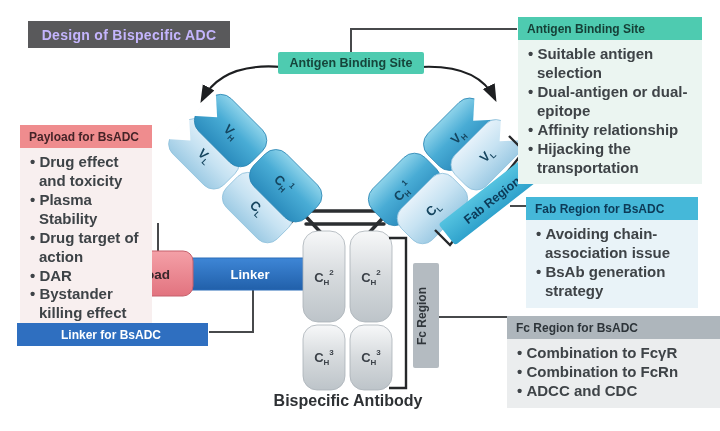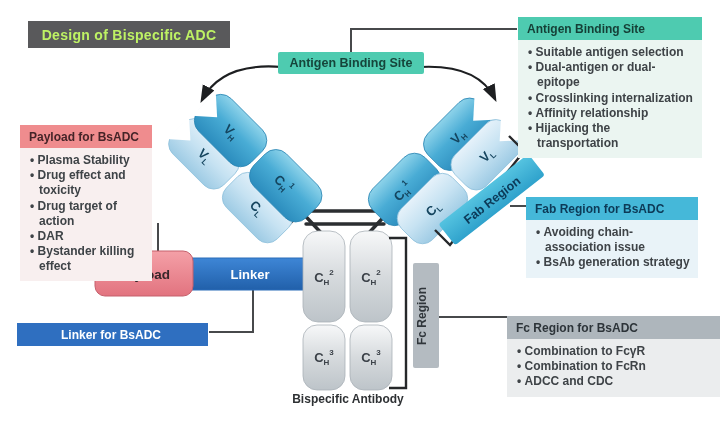--- a/index.html
+++ b/index.html
@@ -4,45 +4,45 @@
 <style>
   html,body { margin:0; padding:0; background:#fff; }
   .canvas {
     position:relative; width:720px; height:431px; background:#ffffff;
     font-family:"Liberation Sans", sans-serif; overflow:hidden;
   }
   .layer-svg { position:absolute; left:0; top:0; z-index:1; }
 
   .title-badge {
     position:absolute; left:28px; top:21px; width:202px; height:27px;
-    background:#59595b; color:#bef264; z-index:3;
+    background:#59595b; color:#c4b5fd; z-index:3;
     display:flex; align-items:center; justify-content:center;
     font-size:14px; font-weight:bold; letter-spacing:.3px;
   }
 
   .abs-center-label {
     position:absolute; left:278px; top:52px; width:146px; height:22px;
     background:#4ecbb0; color:#16453b; z-index:3; border-radius:2px;
     display:flex; align-items:center; justify-content:center;
     font-size:12.5px; font-weight:bold;
   }
 
   .bispecific-label {
     position:absolute; left:270px; top:392px; width:156px; z-index:3;
-    text-align:center; font-size:12px; font-weight:bold; color:#2e3134;
+    text-align:center; font-size:16px; font-weight:bold; color:#2e3134;
   }
 
   .info-box { position:absolute; z-index:3; }
   .info-header {
     font-weight:bold; font-size:12px; line-height:1.35;
     padding:4px 9px 3px 9px;
   }
   .info-body {
     margin:0; padding:5px 8px 7px 10px; list-style:none;
-    font-size:12px; font-weight:bold; color:#3e4347; line-height:1.26;
+    font-size:15px; font-weight:bold; color:#3e4347; line-height:1.26;
   }
   .info-body li { padding-left:9px; text-indent:-9px; }
   .info-body li::before { content:"\2022\00a0"; }
 
   #box-antigen { left:518px; top:17px; width:184px; }
   #box-antigen .info-header { background:#4ecbb0; color:#153f36; }
   #box-antigen .info-body   { background:#ebf5f1; }
 
   #box-payload { left:20px; top:125px; width:132px; }
   #box-payload .info-header { background:#ef8c8e; color:#452428; }
@@ -187,31 +187,30 @@
 
   <div class="abs-center-label">Antigen Binding Site</div>
 
   <div class="bispecific-label">Bispecific Antibody</div>
 
   <div class="info-box" id="box-antigen">
     <div class="info-header">Antigen Binding Site</div>
     <ul class="info-body">
         <li>Suitable antigen selection</li>
         <li>Dual-antigen or dual-epitope</li>
-        <li>Crosslinking internalization</li>
         <li>Affinity relationship</li>
         <li>Hijacking the transportation</li>
       </ul>
   </div>
 
   <div class="info-box" id="box-payload">
     <div class="info-header">Payload for BsADC</div>
     <ul class="info-body">
+        <li>Drug effect and toxicity</li>
         <li>Plasma Stability</li>
-        <li>Drug effect and toxicity</li>
         <li>Drug target of action</li>
         <li>DAR</li>
         <li>Bystander killing effect</li>
       </ul>
   </div>
 
   <div class="info-box" id="box-linker">
     <div class="info-header">Linker for BsADC</div>
   </div>
 

